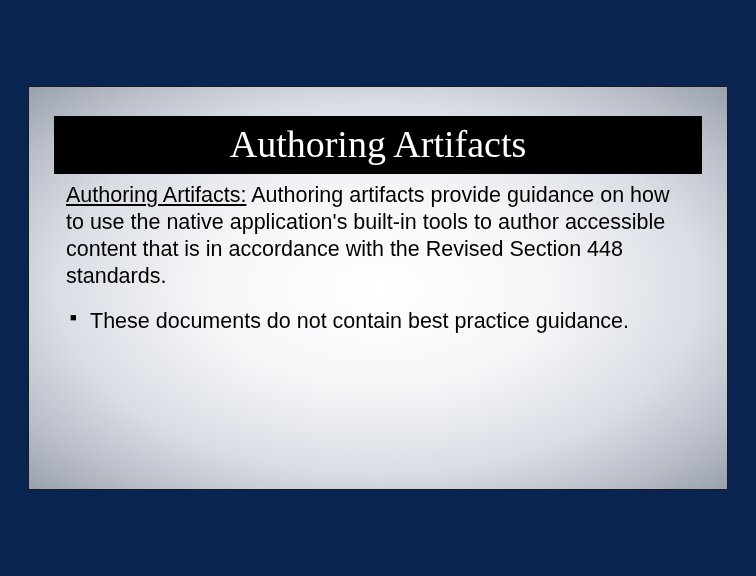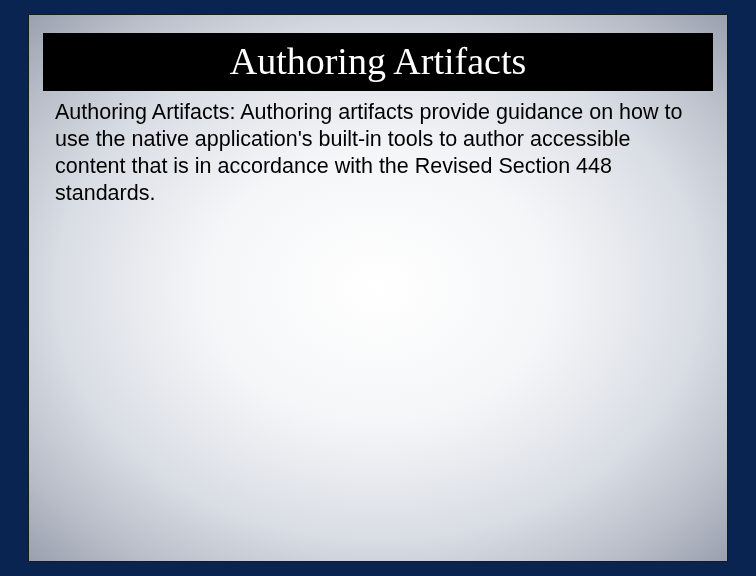--- a/index.html
+++ b/index.html
@@ -6,30 +6,30 @@
   html, body { width: 756px; height: 576px; overflow: hidden; }
   body {
     background: #0a2451;
     font-family: Arial, Helvetica, sans-serif;
     display: flex;
     align-items: center;
     justify-content: center;
   }
   .slide {
     width: 700px;
-    height: 548px;
+    height: 404px;
     background: radial-gradient(ellipse at center,
       #ffffff 0%,
       #f5f6f8 35%,
       #d9dde4 65%,
       #b8bdc8 85%,
       #9aa0ae 100%);
     border: 1px solid #1a1a1a;
     position: relative;
-    padding: 4px;
+    padding: 15px;
   }
   .title-bar {
     background: #000000;
     color: #ffffff;
     font-family: "Times New Roman", Times, serif;
     font-size: 38px;
     font-weight: normal;
     text-align: center;
     padding: 6px 0 8px 0;
     margin: 14px 10px 8px 10px;
@@ -37,20 +37,21 @@
   .content {
     padding: 0 22px 0 22px;
     color: #000000;
     font-size: 21.5px;
     line-height: 1.25;
   }
   .intro {
     margin-bottom: 18px;
   }
   .intro-label {
+    text-decoration: underline;
   }
   ul.bullets {
     list-style: none;
     padding-left: 4px;
   }
   ul.bullets li {
     position: relative;
     padding-left: 20px;
     margin-bottom: 18px;
   }
@@ -66,15 +67,16 @@
 </head>
 <body>
 
 <div class="slide">
   <div class="title-bar">Authoring Artifacts</div>
   <div class="content">
     <p class="intro">
       <span class="intro-label">Authoring Artifacts:</span><span> Authoring artifacts provide guidance on how to use the native application's built-in tools to author accessible content that is in accordance with the Revised Section 448 standards.</span>
     </p>
     <ul class="bullets">
+      <li>These documents do not contain best practice guidance.</li>
     </ul>
   </div>
 </div>
 
 </body></html>

